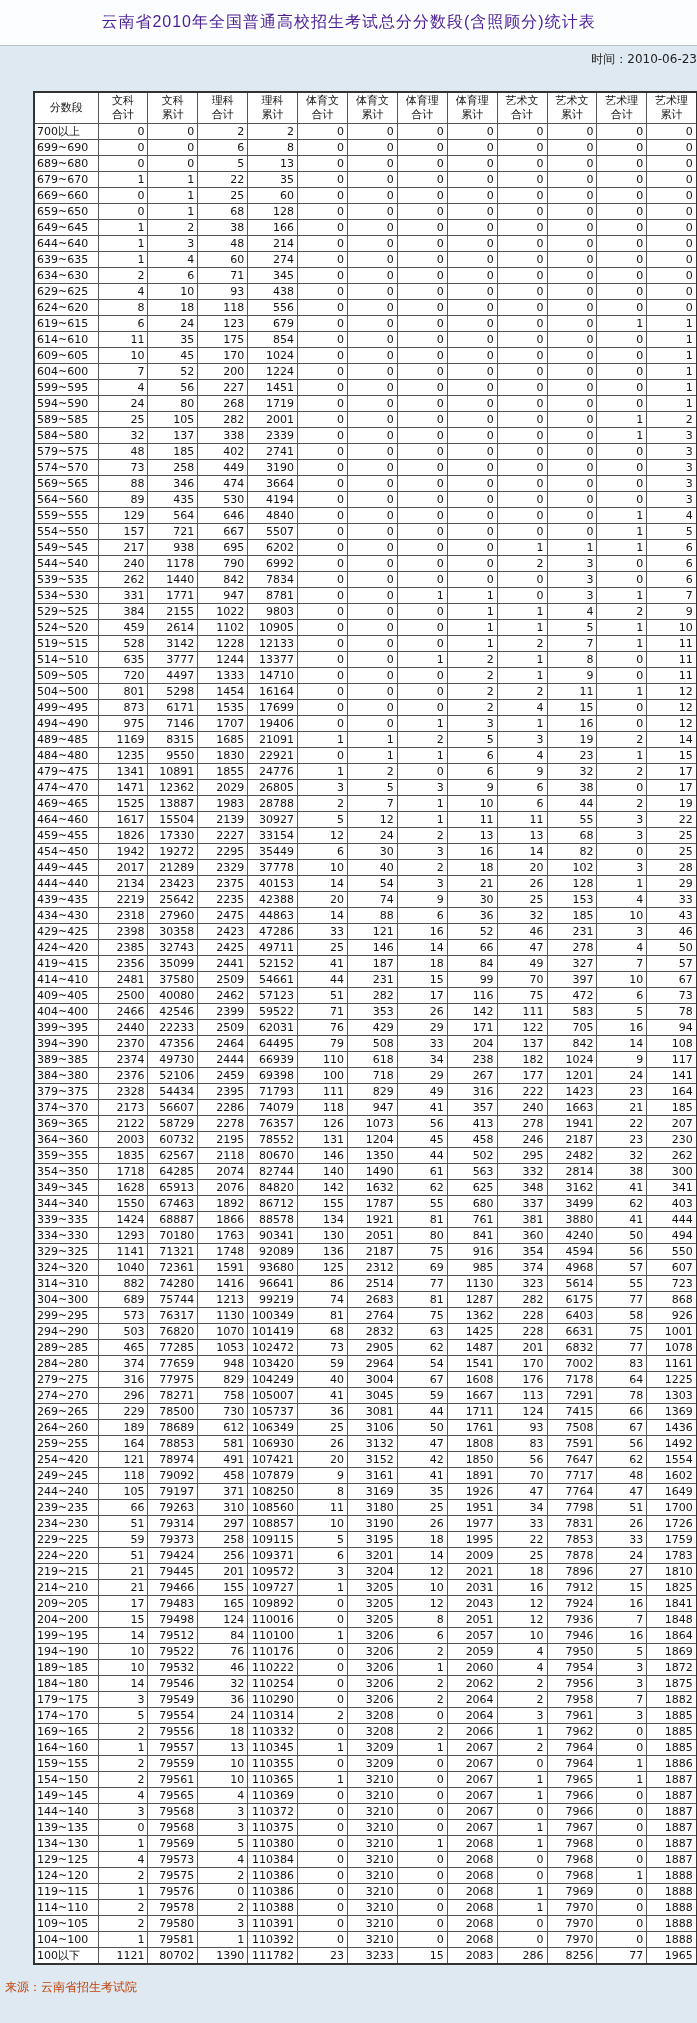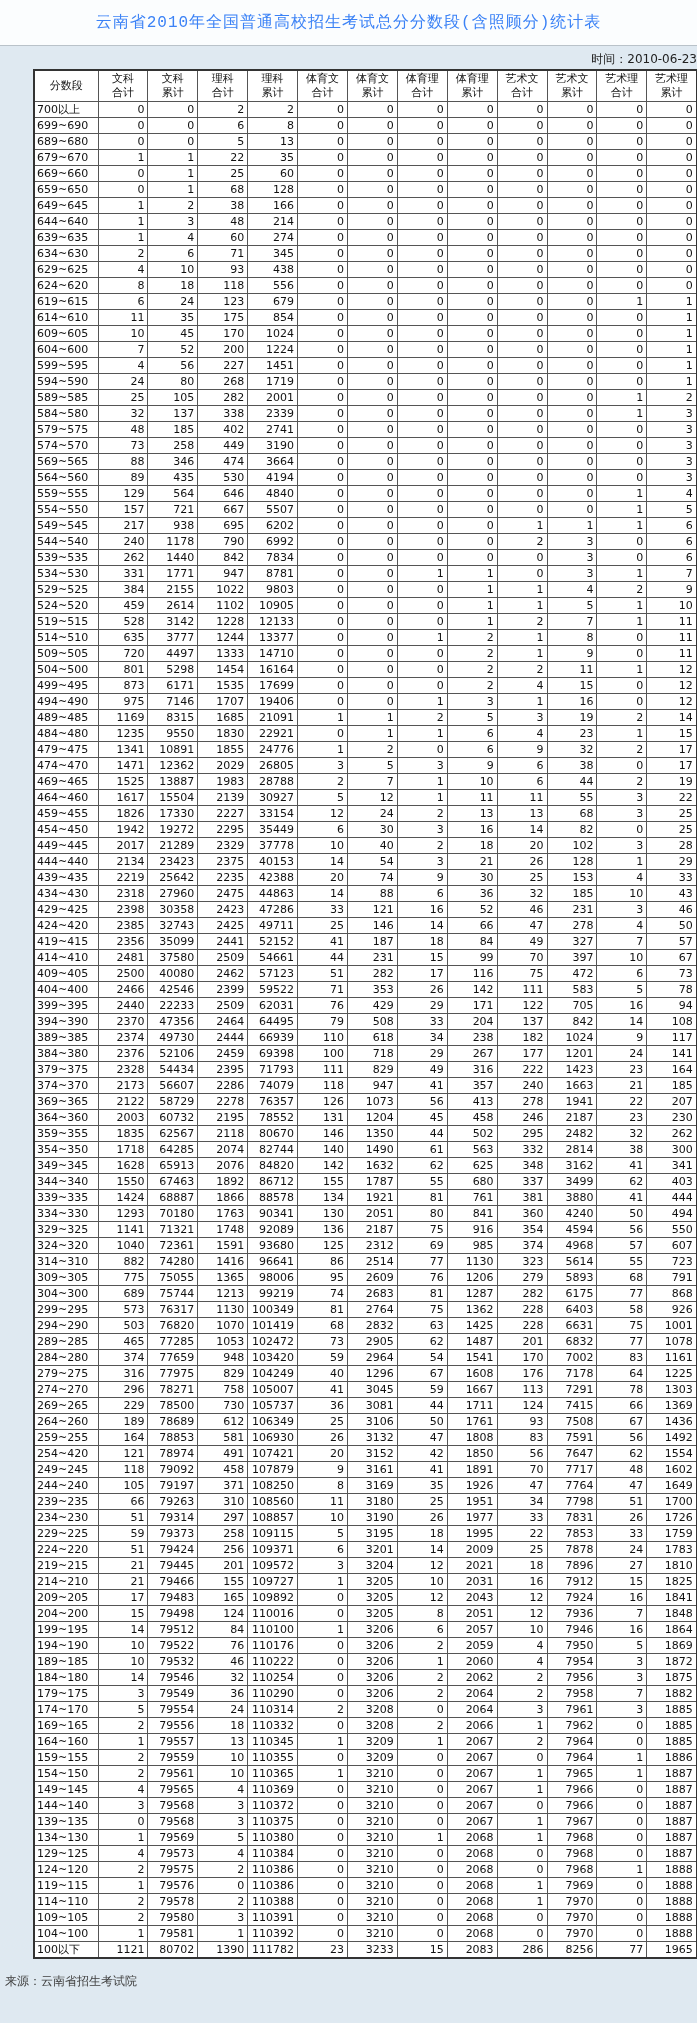--- a/index.html
+++ b/index.html
@@ -11,36 +11,36 @@
     position:relative;
     overflow:hidden;
   }
   .title-band {
     background:#fbfdfe;
     height:45px;
     border-bottom:1px solid #b9c2c9;
     display:flex; align-items:center; justify-content:center;
   }
   .page-title {
-    color:#3b82f6;
+    color:#4c1d95;
     font-size:16px;
-    font-family:Liberation Mono, monospace;
+    font-family:Liberation Sans, sans-serif;
     letter-spacing:1px;
   }
   .time-line {
     text-align:right;
     font-size:12px;
     color:#222;
     margin-top:5px;
     height:16px;
   }
   table.score-table {
     border-collapse:collapse;
     table-layout:fixed;
-    margin:2px 0 0 33px;
+    margin:24px 0 0 33px;
     width:663px;
     background:#fff;
     border:2px solid #333;
     font-size:11px;
   }
   table.score-table th, table.score-table td {
     border:1px solid #555;
     overflow:hidden;
     white-space:nowrap;
   }
@@ -60,21 +60,21 @@
   }
   table.score-table td.range {
     text-align:left;
     padding:0 0 0 2px;
   }
   col.c-range { width:64px; }
   col.c-num { width:49.9px; }
   .source-line {
     margin:14px 0 0 5px;
     font-size:12px;
-    color:#404040;
+    color:#c2410c;
   }
 </style>
 </head>
 <body>
 
 <div class="title-band">
   <span class="page-title">云南省2010年全国普通高校招生考试总分分数段(含照顾分)统计表</span>
 </div>
 
 <div class="time-line">时间：2010-06-23</div>
@@ -1240,35 +1240,20 @@
         <td class="num">86</td>
         <td class="num">2514</td>
         <td class="num">77</td>
         <td class="num">1130</td>
         <td class="num">323</td>
         <td class="num">5614</td>
         <td class="num">55</td>
         <td class="num">723</td>
       </tr>
       <tr>
-        <td class="range">309~305</td>
-        <td class="num">775</td>
-        <td class="num">75055</td>
-        <td class="num">1365</td>
-        <td class="num">98006</td>
-        <td class="num">95</td>
-        <td class="num">2609</td>
-        <td class="num">76</td>
-        <td class="num">1206</td>
-        <td class="num">279</td>
-        <td class="num">5893</td>
-        <td class="num">68</td>
-        <td class="num">791</td>
-      </tr>
-      <tr>
         <td class="range">304~300</td>
         <td class="num">689</td>
         <td class="num">75744</td>
         <td class="num">1213</td>
         <td class="num">99219</td>
         <td class="num">74</td>
         <td class="num">2683</td>
         <td class="num">81</td>
         <td class="num">1287</td>
         <td class="num">282</td>
@@ -1336,21 +1321,21 @@
         <td class="num">83</td>
         <td class="num">1161</td>
       </tr>
       <tr>
         <td class="range">279~275</td>
         <td class="num">316</td>
         <td class="num">77975</td>
         <td class="num">829</td>
         <td class="num">104249</td>
         <td class="num">40</td>
-        <td class="num">1296</td>
+        <td class="num">3004</td>
         <td class="num">67</td>
         <td class="num">1608</td>
         <td class="num">176</td>
         <td class="num">7178</td>
         <td class="num">64</td>
         <td class="num">1225</td>
       </tr>
       <tr>
         <td class="range">274~270</td>
         <td class="num">296</td>

